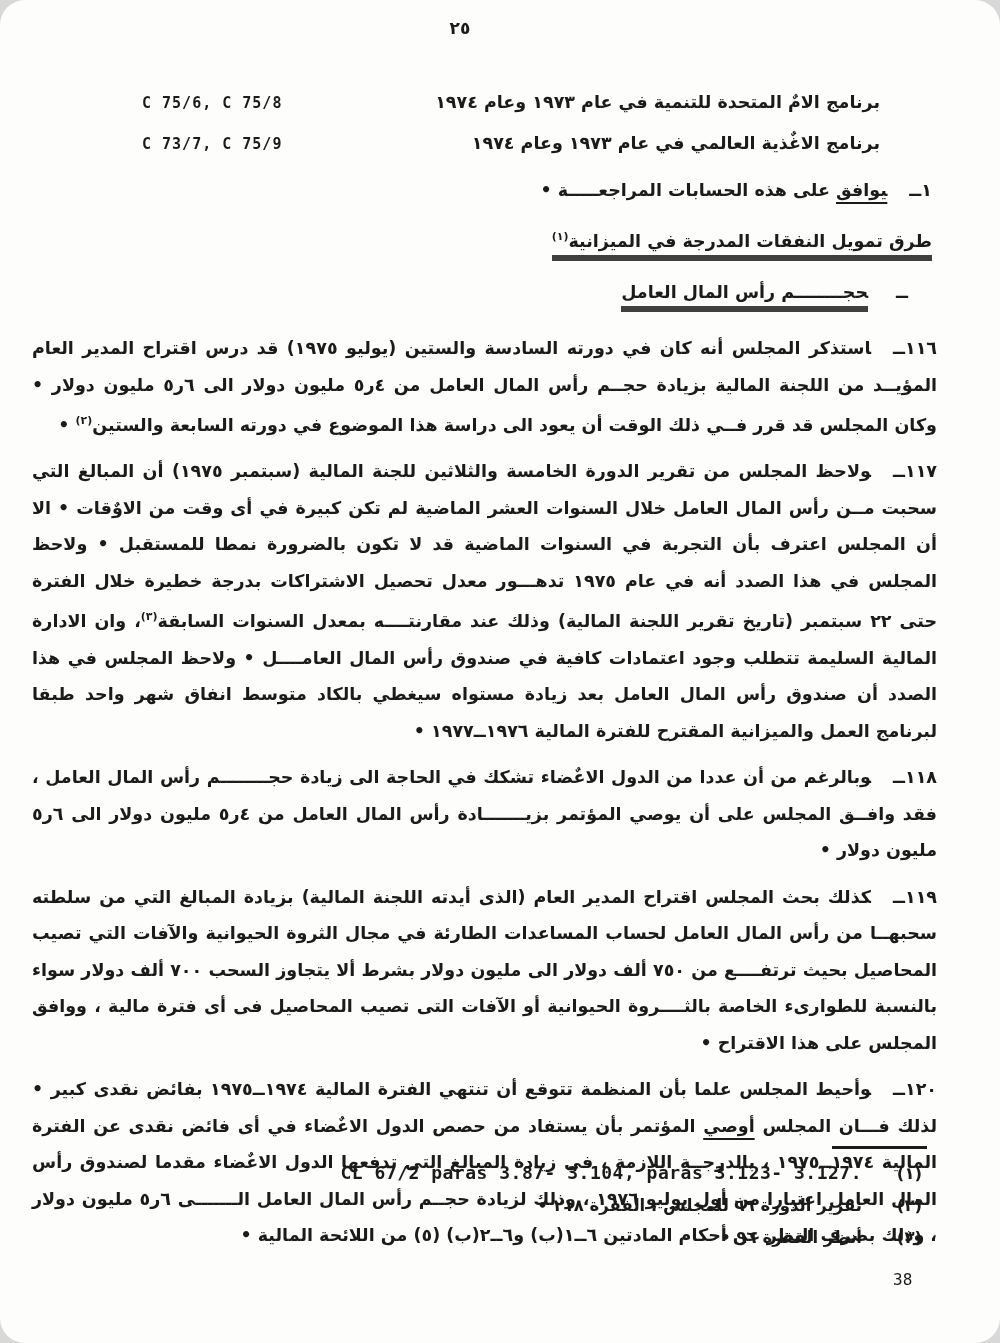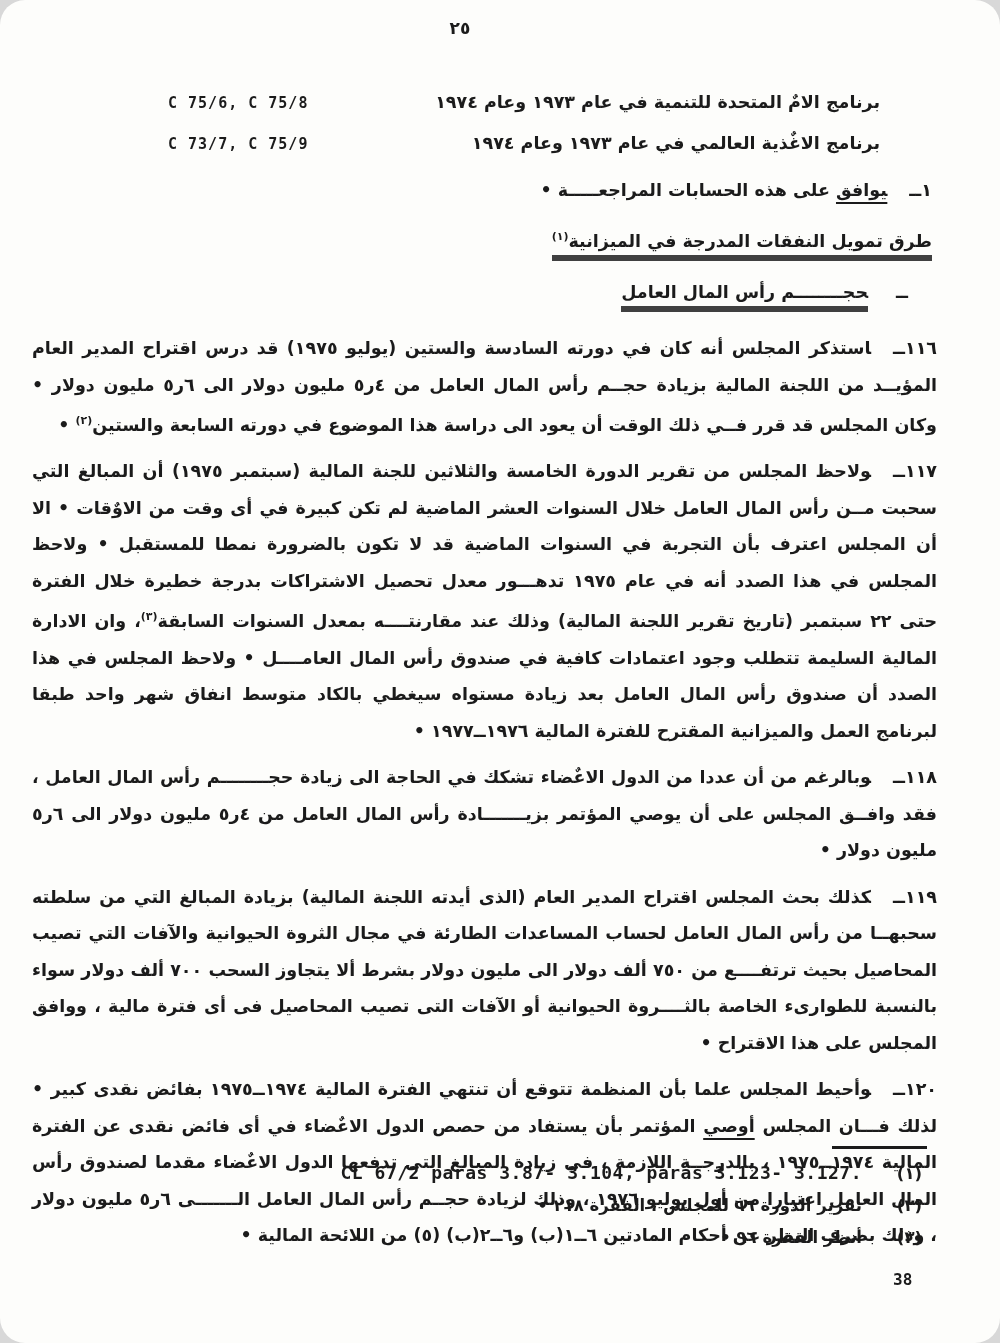--- a/index.html
+++ b/index.html
@@ -21,21 +21,21 @@
   }
   
   .header-block{position:absolute;top:92px;right:120px;left:142px;}
   .h-row{
     display:flex;justify-content:space-between;align-items:baseline;
     direction:rtl;height:41px;
   }
   .h-title{font-size:17.5px;font-weight:bold;white-space:nowrap;}
   .h-ref{
     direction:ltr;font-family:"DejaVu Sans Mono", monospace;
-    font-size:15px;font-weight:bold;letter-spacing:1px;white-space:nowrap;margin-left:26px;
+    font-size:15px;font-weight:bold;letter-spacing:1px;white-space:nowrap;
   }
   
   .decision{
     position:absolute;top:180px;right:68px;left:60px;
     direction:rtl;font-size:17.5px;font-weight:bold;
   }
   .pnum{margin-left:22px;white-space:nowrap;}
   .u{text-decoration:underline;text-underline-offset:6px;text-decoration-thickness:2px;}
   
   .sec-title{
@@ -69,21 +69,21 @@
   .fn-marker{white-space:nowrap;margin-left:26px;min-width:34px;}
   .fn-text{white-space:nowrap;}
   .fn-text.latin{
     direction:ltr;font-family:"DejaVu Sans Mono", monospace;
     font-size:18px;font-weight:bold;letter-spacing:0.5px;
   }
   
   .bottom-num{
     position:absolute;top:1270px;left:893px;
     font-family:"DejaVu Sans Mono", monospace;
-    font-size:16px;font-weight:bold;
+    font-size:16px;font-weight:normal;
   }
 </style>
 </head>
 <body>
 
 <div class="page">
 
   <div class="top-num">٢٥</div>
 
   <div class="header-block" id="header-block">

